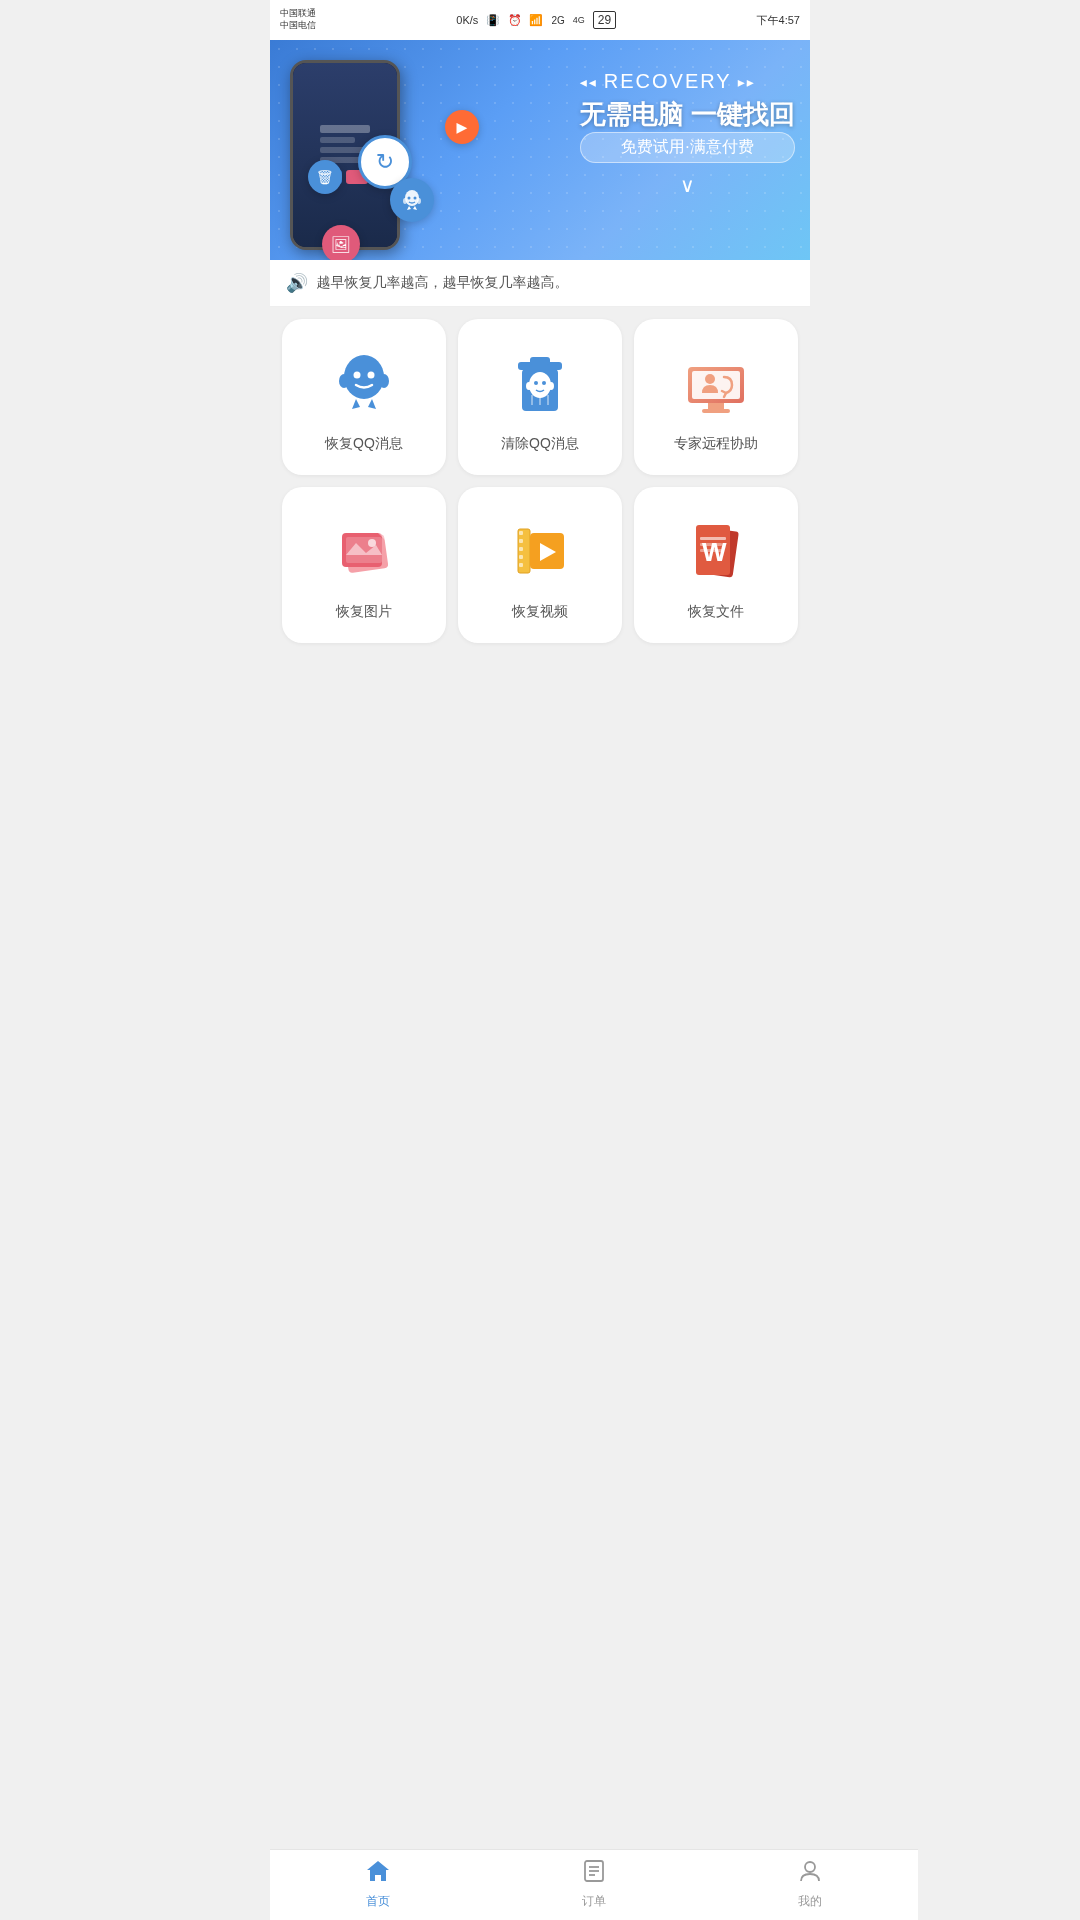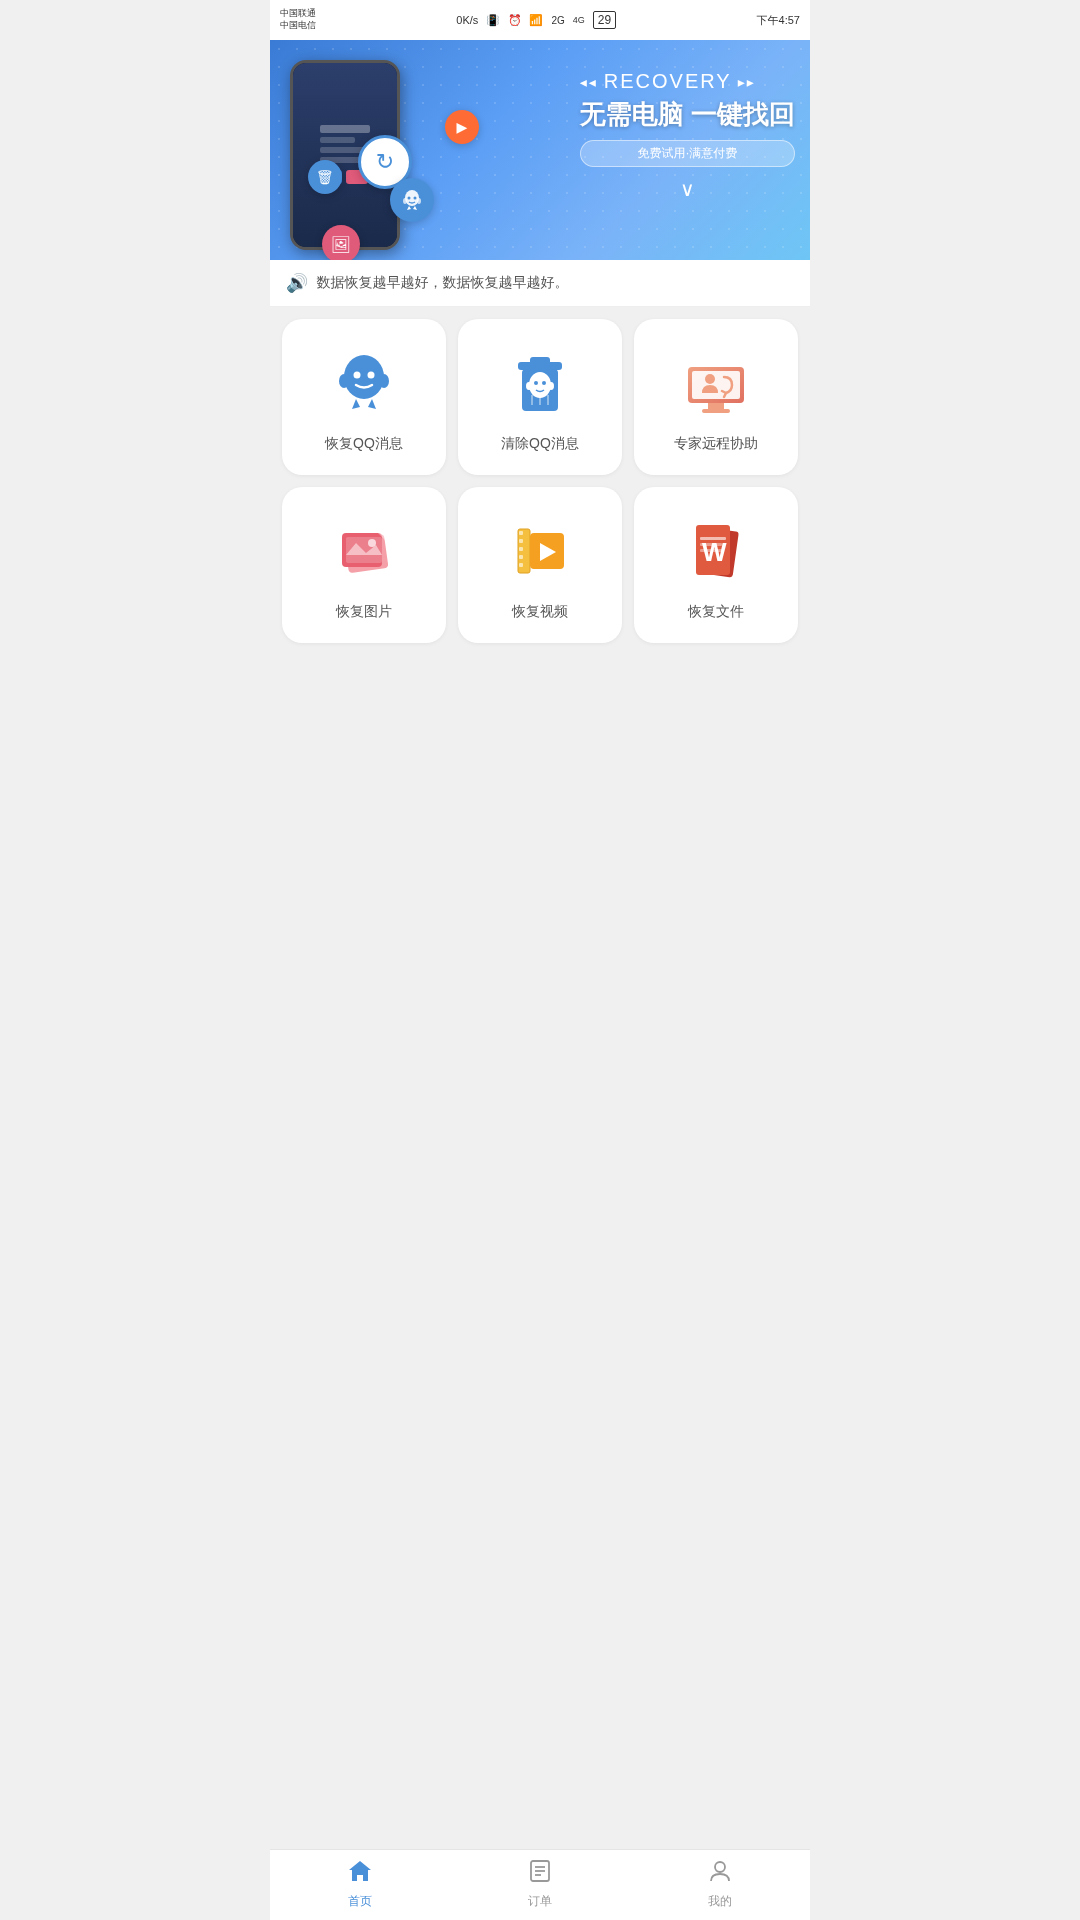--- a/index.html
+++ b/index.html
@@ -132,22 +132,22 @@
       font-size: 26px;
       font-weight: 700;
       margin-top: 4px;
       text-shadow: 0 1px 4px rgba(0,0,0,0.3);
     }
     .banner-subtitle {
       background: rgba(255,255,255,0.25);
       color: white;
       border-radius: 20px;
       padding: 4px 16px;
-      font-size: 12px;
-      margin-top: 8px;
+      font-size: 16px;
+      margin-top: 0;
       border: 1px solid rgba(255,255,255,0.5);
     }
     .banner-chevron {
       color: white;
       font-size: 20px;
       margin-top: 10px;
       text-align: center;
     }
 
     
@@ -193,21 +193,21 @@
     .grid-label {
       font-size: 14px;
       color: #555;
       text-align: center;
     }
 
     
     .bottom-nav {
       position: fixed;
       bottom: 0;
-      width: 540px;
+      width: 648px;
       background: white;
       display: flex;
       border-top: 1px solid #e5e5e5;
       z-index: 100;
     }
     .nav-item {
       flex: 1;
       display: flex;
       flex-direction: column;
       align-items: center;
@@ -291,21 +291,21 @@
   <div class="banner-text-area">
     <div class="banner-recovery">RECOVERY</div>
     <div class="banner-title">无需电脑 一键找回</div>
     <div class="banner-subtitle">免费试用·满意付费</div>
     <div class="banner-chevron">∨</div>
   </div>
 </div>
 
 <div class="notice-bar">
   <span class="notice-icon">🔊</span>
-  <span>数据恢复越早越好，数据恢复越早越好。</span>
+  <span>越早恢复几率越高，越早恢复几率越高。</span>
 </div>
 
 <div class="grid-container">
 
   <div class="grid-item">
     <svg class="grid-icon" viewBox="0 0 72 72">
       <ellipse cx="36" cy="30" rx="20" ry="22" fill="#4a90d9"></ellipse>
       <circle cx="29" cy="28" r="3.5" fill="white"></circle>
       <circle cx="43" cy="28" r="3.5" fill="white"></circle>
       <path d="M28 38 Q36 43 44 38" stroke="white" stroke-width="2.5" fill="none" stroke-linecap="round"></path>

